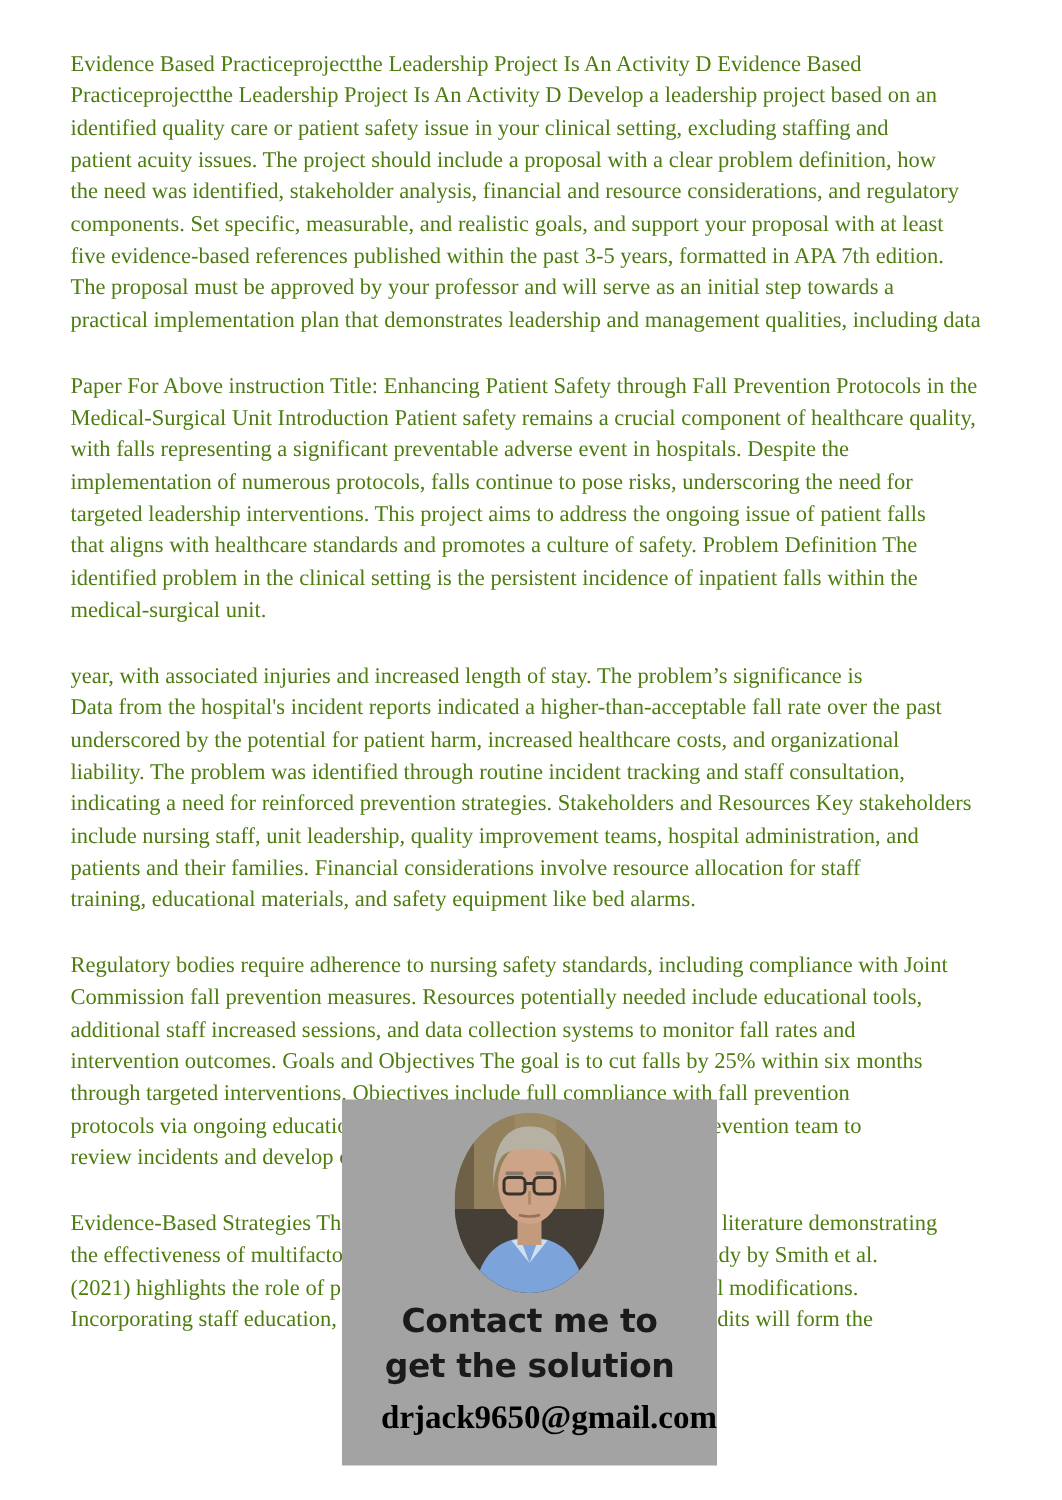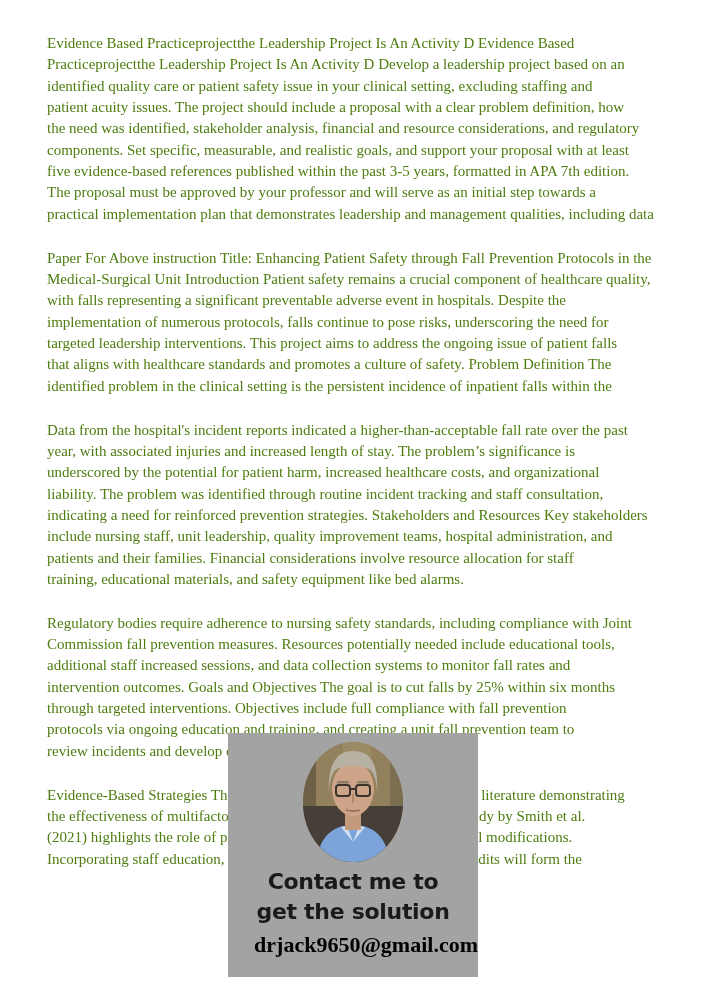--- a/index.html
+++ b/index.html
@@ -81,25 +81,26 @@
   </div>
 
   <div class="para">
     <div class="line">Paper For Above instruction Title: Enhancing Patient Safety through Fall Prevention Protocols in the</div>
     <div class="line">Medical-Surgical Unit Introduction Patient safety remains a crucial component of healthcare quality,</div>
     <div class="line">with falls representing a significant preventable adverse event in hospitals. Despite the</div>
     <div class="line">implementation of numerous protocols, falls continue to pose risks, underscoring the need for</div>
     <div class="line">targeted leadership interventions. This project aims to address the ongoing issue of patient falls</div>
     <div class="line">that aligns with healthcare standards and promotes a culture of safety. Problem Definition The</div>
     <div class="line">identified problem in the clinical setting is the persistent incidence of inpatient falls within the</div>
+    <div class="line">medical-surgical unit.</div>
   </div>
 
   <div class="para">
+    <div class="line">year, with associated injuries and increased length of stay. The problem’s significance is</div>
     <div class="line">Data from the hospital's incident reports indicated a higher-than-acceptable fall rate over the past</div>
-    <div class="line">year, with associated injuries and increased length of stay. The problem’s significance is</div>
     <div class="line">underscored by the potential for patient harm, increased healthcare costs, and organizational</div>
     <div class="line">liability. The problem was identified through routine incident tracking and staff consultation,</div>
     <div class="line">indicating a need for reinforced prevention strategies. Stakeholders and Resources Key stakeholders</div>
     <div class="line">include nursing staff, unit leadership, quality improvement teams, hospital administration, and</div>
     <div class="line">patients and their families. Financial considerations involve resource allocation for staff</div>
     <div class="line">training, educational materials, and safety equipment like bed alarms.</div>
   </div>
 
   <div class="para">
     <div class="line">Regulatory bodies require adherence to nursing safety standards, including compliance with Joint</div>

